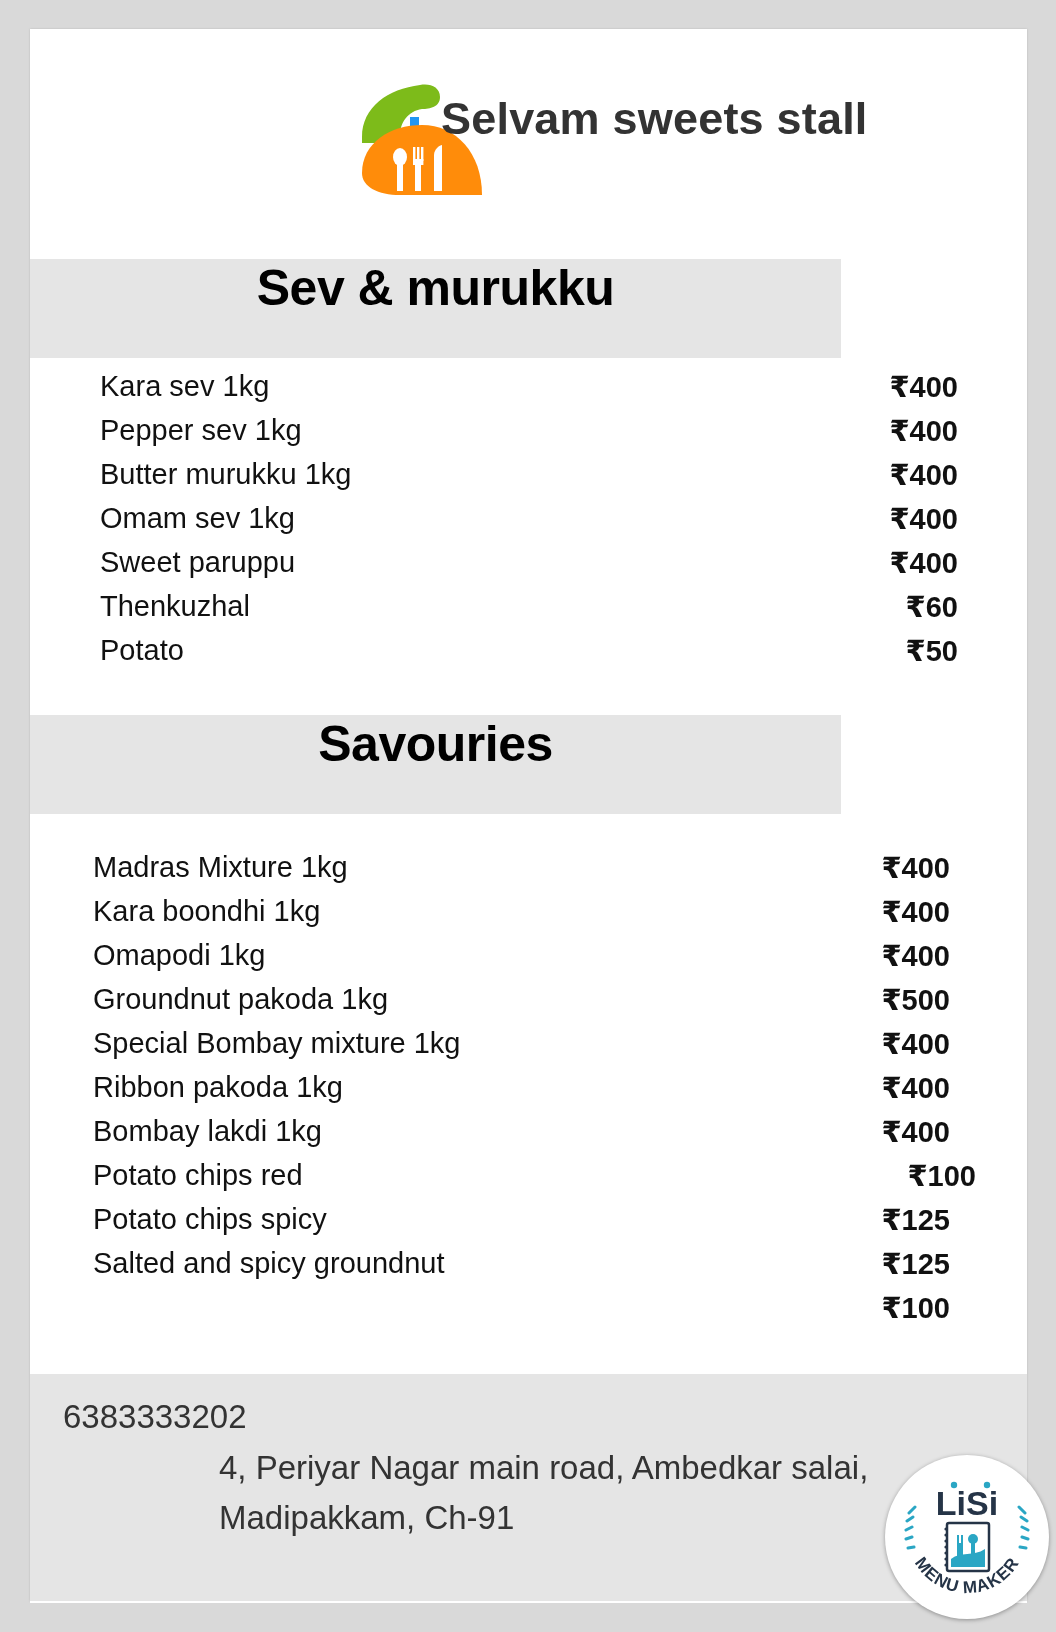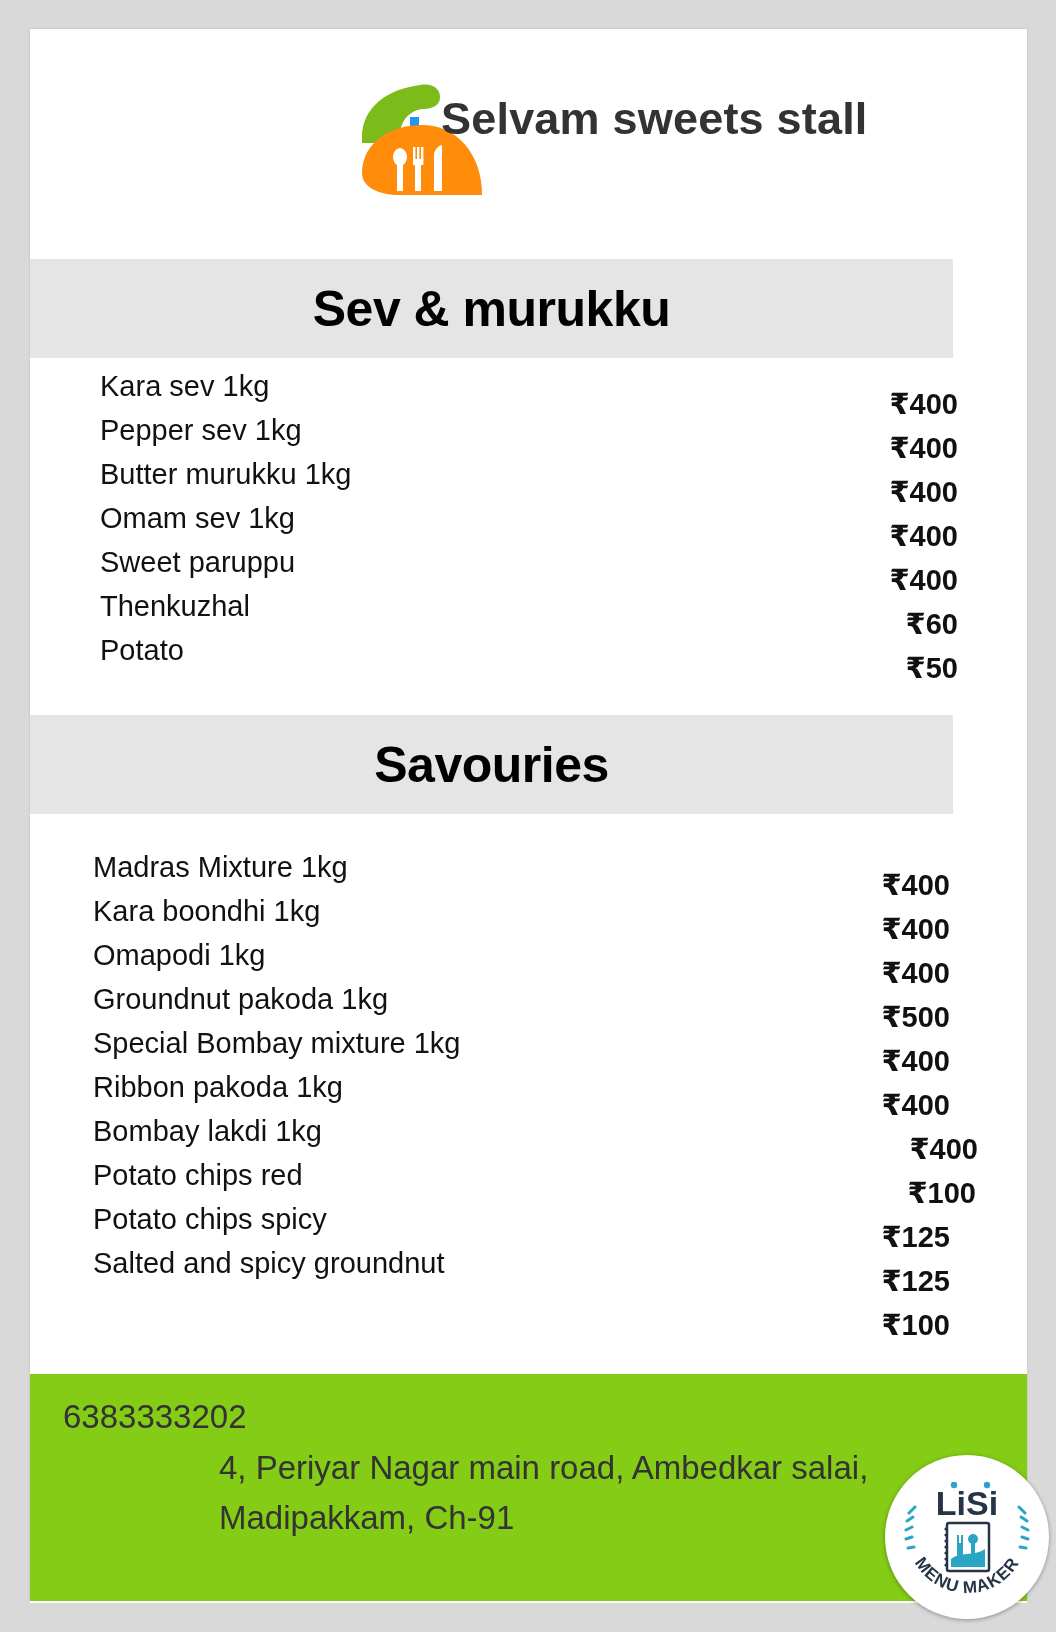--- a/index.html
+++ b/index.html
@@ -12,34 +12,34 @@
     position:absolute; left:30px; top:29px; width:997px; height:1572px;
     background:#ffffff; box-shadow:0 0 2px rgba(0,0,0,0.15);
   }
   .brand { position:absolute; left:0; top:0; width:997px; height:230px; }
   .logo { position:absolute; left:330px; top:54px; width:124px; height:112px; }
   .brand-title {
     position:absolute; left:411px; top:64px; font-size:45px; font-weight:bold;
     color:#333333; letter-spacing:0.2px; white-space:nowrap;
   }
   .section-header {
-    position:absolute; left:0; width:923px; height:99px; background:#e5e5e5;
-    display:flex; align-items:center; justify-content:center;
+    position:absolute; left:0; width:811px; height:99px; background:#e5e5e5;
+    display:flex; justify-content:center;
   }
   .section-header span { font-size:50px; font-weight:bold; color:#000; letter-spacing:-0.5px; }
   .items { position:absolute; left:0; width:997px; }
   .row { position:absolute; left:0; width:997px; height:44px; }
   .row .name {
     position:absolute; top:0; font-size:29px; color:#111; white-space:nowrap;
   }
   .row .price {
-    position:absolute; top:17px; font-size:29px; font-weight:bold; color:#111; text-align:right; white-space:nowrap;
+    position:absolute; top:0; font-size:29px; font-weight:bold; color:#111; text-align:right; white-space:nowrap;
   }
   .footer {
-    position:absolute; left:0; top:1345px; width:997px; height:227px; background:#84cc16;
+    position:absolute; left:0; top:1345px; width:997px; height:227px; background:#e5e5e5;
     border-bottom:2px solid #ffffff;
   }
   .phone { position:absolute; left:33px; top:24px; font-size:33px; color:#333; }
   .addr { position:absolute; left:189px; font-size:33px; color:#333; white-space:nowrap; }
   .badge {
     position:absolute; left:885px; top:1455px; width:164px; height:164px;
     border-radius:50%; background:#ffffff; box-shadow:0 1px 4px rgba(0,0,0,0.35);
   }
 </style>
 </head>
@@ -125,21 +125,21 @@
       <span class="price" style="right:77px;">₹500</span>
     </div>
     <div class="row" style="top:213px;">
       <span class="name" style="left:63px;">Special Bombay mixture 1kg</span>
       <span class="price" style="right:77px;">₹400</span>
     </div>
     <div class="row" style="top:257px;">
       <span class="name" style="left:63px;">Ribbon pakoda 1kg</span>
       <span class="price" style="right:77px;">₹400</span>
     </div>
-    <div class="row" style="top:301px;padding-left:28px;">
+    <div class="row" style="top:301px;">
       <span class="name" style="left:63px;">Bombay lakdi 1kg</span>
       <span class="price" style="right:77px;">₹400</span>
     </div>
     <div class="row" style="top:345px;padding-left:26px;">
       <span class="name" style="left:63px;">Potato chips red</span>
       <span class="price" style="right:77px;">₹100</span>
     </div>
     <div class="row" style="top:389px;">
       <span class="name" style="left:63px;">Potato chips spicy</span>
       <span class="price" style="right:77px;">₹125</span>

